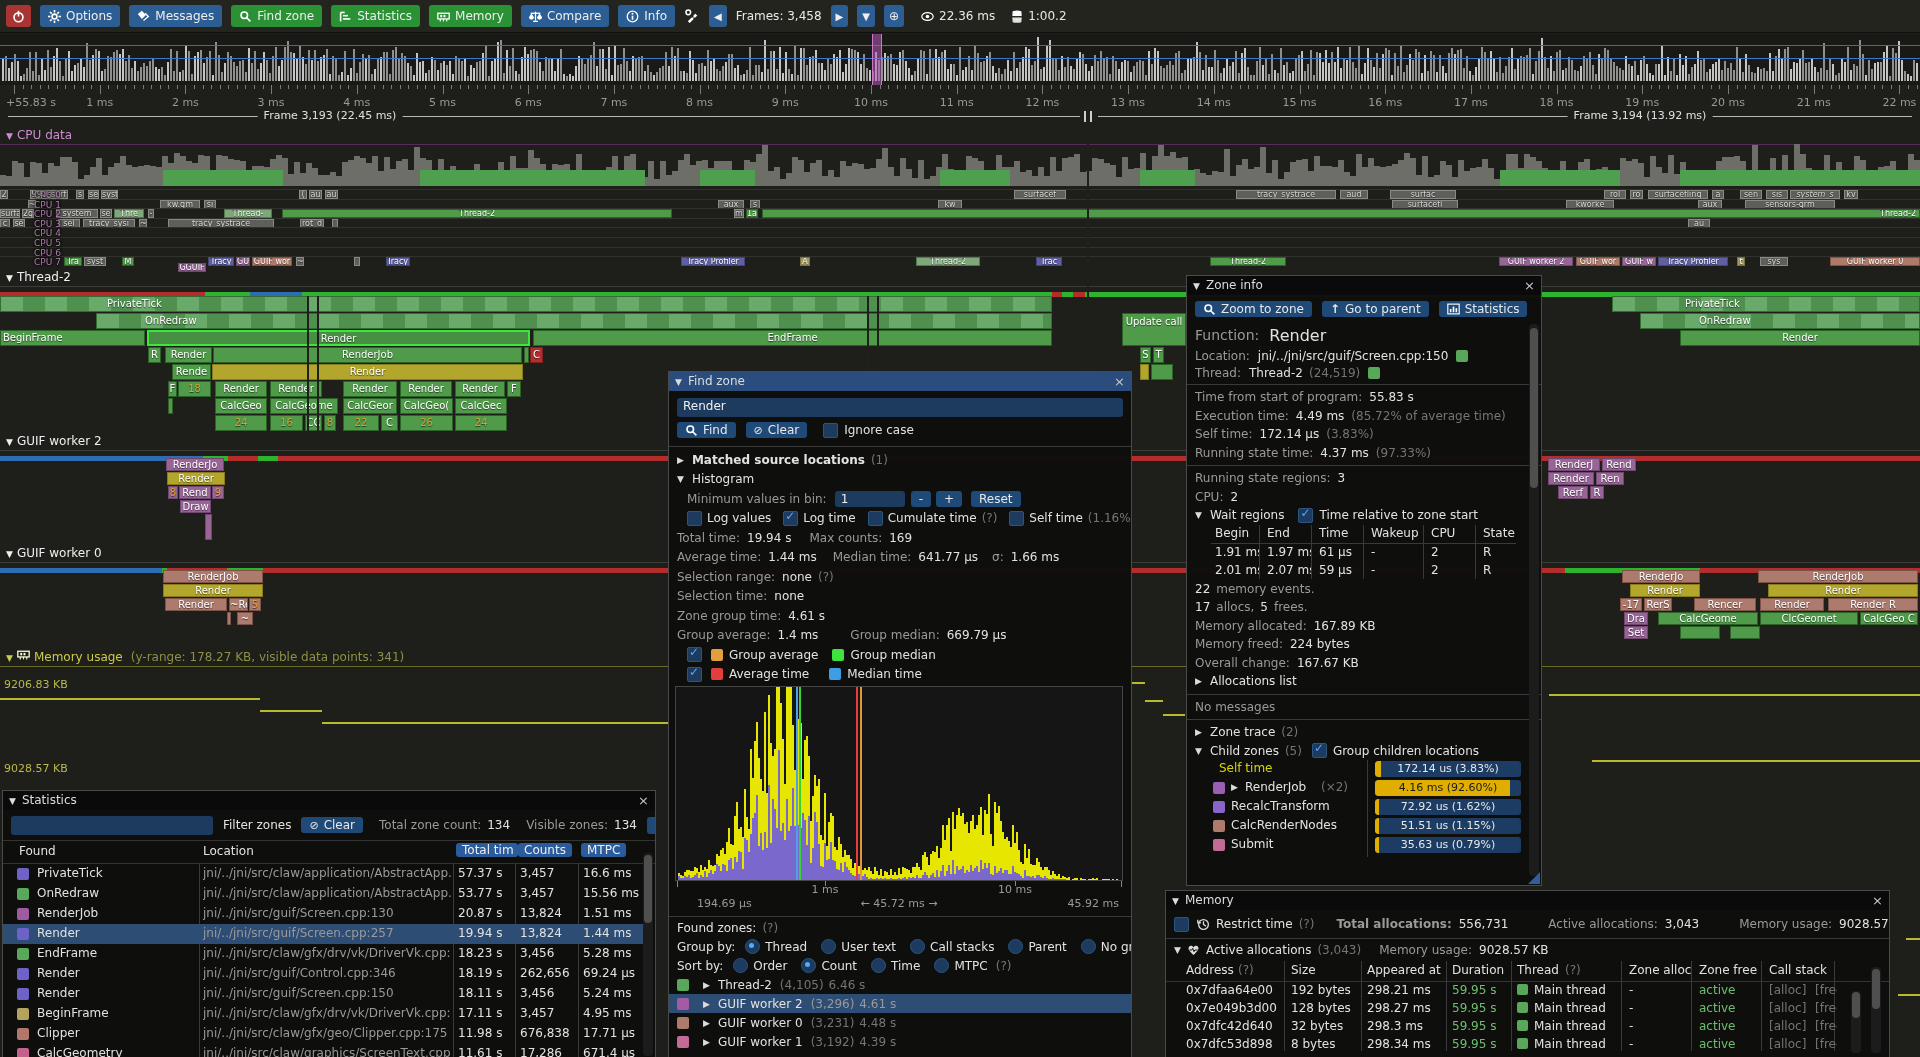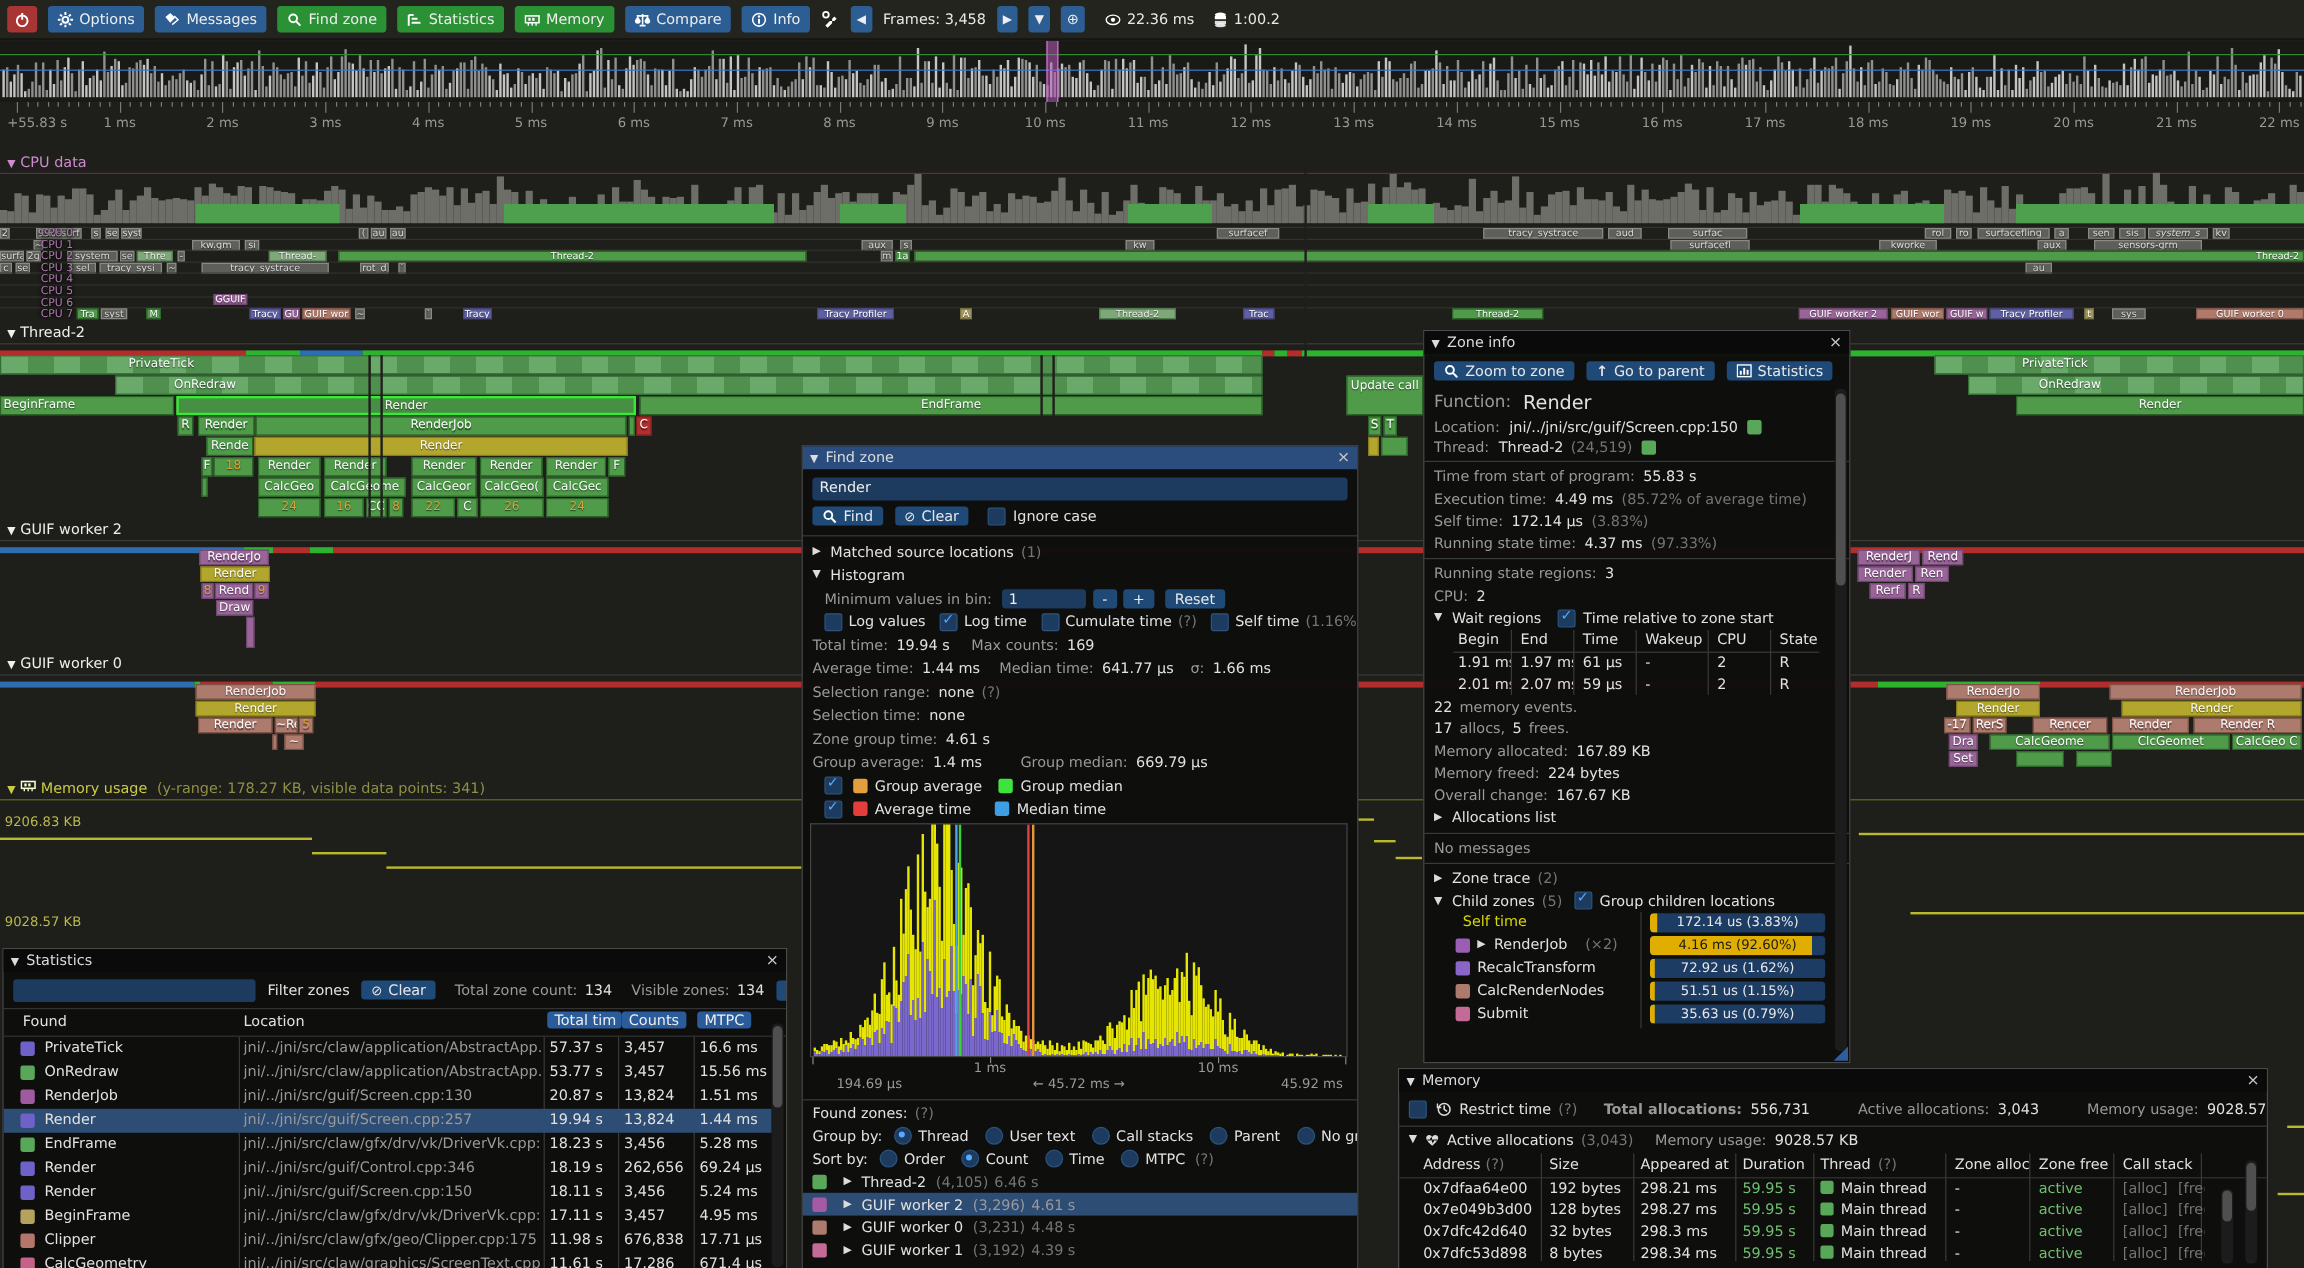--- a/index.html
+++ b/index.html
@@ -1091,20 +1091,28 @@
       <div class="tlabel" style="left: 1213.8px;">14 ms</div>
       <div class="tlabel" style="left: 1299.5px;">15 ms</div>
       <div class="tlabel" style="left: 1385.2px;">16 ms</div>
       <div class="tlabel" style="left: 1470.9px;">17 ms</div>
       <div class="tlabel" style="left: 1556.6px;">18 ms</div>
       <div class="tlabel" style="left: 1642.3px;">19 ms</div>
       <div class="tlabel" style="left: 1728px;">20 ms</div>
       <div class="tlabel" style="left: 1813.7px;">21 ms</div>
       <div class="tlabel" style="left: 1899.4px;">22 ms</div>
     </div>
+  <div id="framebar">
+      <div class="fline" style="left: 8px; width: 1072px;"></div>
+      <div class="fline" style="left: 1098px; width: 814px;"></div>
+      <div class="fdiv" style="left: 1084px;"></div>
+      <div class="fdiv" style="left: 1090px;"></div>
+      <div class="ftext" style="left: 330px;">Frame 3,193 (22.45 ms)</div>
+      <div class="ftext" style="left: 1640px;">Frame 3,194 (13.92 ms)</div>
+    </div>
   <div id="timeline">
       <div class="shead" style="left: 6px; top: 128px; color: rgb(207, 139, 207);"><span class="tri">▼</span><span>CPU data</span></div>
       <div class="sline" style="left: 0px; top: 144px; width: 1920px; background: rgb(90, 42, 90);"></div>
       <div style="position: absolute; left: 0px; top: 175px; width: 6px; height: 11px; background: rgb(110, 110, 104);"></div>
       <div style="position: absolute; left: 6px; top: 176px; width: 6px; height: 10px; background: rgb(110, 110, 104);"></div>
       <div style="position: absolute; left: 12px; top: 161px; width: 6px; height: 25px; background: rgb(110, 110, 104);"></div>
       <div style="position: absolute; left: 18px; top: 163px; width: 6px; height: 23px; background: rgb(110, 110, 104);"></div>
       <div style="position: absolute; left: 24px; top: 177px; width: 6px; height: 9px; background: rgb(110, 110, 104);"></div>
       <div style="position: absolute; left: 30px; top: 162px; width: 6px; height: 24px; background: rgb(110, 110, 104);"></div>
       <div style="position: absolute; left: 36px; top: 163px; width: 6px; height: 23px; background: rgb(110, 110, 104);"></div>
@@ -1489,21 +1497,21 @@
       <div class="sline" style="left: 0px; top: 227.4px; width: 1920px; background: rgb(50, 50, 44);"></div>
       <div class="cpulabel" style="left: 34px; top: 228.4px;">CPU 4</div>
       <div class="sline" style="left: 0px; top: 237px; width: 1920px; background: rgb(50, 50, 44);"></div>
       <div class="cpulabel" style="left: 34px; top: 238px;">CPU 5</div>
       <div class="sline" style="left: 0px; top: 246.6px; width: 1920px; background: rgb(50, 50, 44);"></div>
       <div class="cpulabel" style="left: 34px; top: 247.6px;">CPU 6</div>
       <div class="sline" style="left: 0px; top: 256.2px; width: 1920px; background: rgb(50, 50, 44);"></div>
       <div class="zone cz zgreen" style="left: 64px; top: 257.2px; width: 18px;">Tra</div>
       <div class="zone cz zgray" style="left: 84px; top: 257.2px; width: 22px;">syst</div>
       <div class="zone cz zgreen" style="left: 122px; top: 257.2px; width: 12px;">M</div>
-      <div class="zone cz zm" style="left: 178px; top: 245px; width: 28px;">GGUIF</div>
+      <div class="zone cz zm" style="left: 178px; top: 263px; width: 28px;">GGUIF</div>
       <div class="zone cz zind" style="left: 208px; top: 257.2px; width: 26px;">Tracy</div>
       <div class="zone cz zm" style="left: 236px; top: 257.2px; width: 14px;">GUI</div>
       <div class="zone cz zsal" style="left: 252px; top: 257.2px; width: 40px;">GUIF wor</div>
       <div class="zone cz zgray" style="left: 296px; top: 257.2px; width: 8px;">~</div>
       <div class="zone cz zgray" style="left: 354px; top: 257.2px; width: 6px;">`</div>
       <div class="zone cz zind" style="left: 386px; top: 257.2px; width: 24px;">Tracy s</div>
       <div class="zone cz zind" style="left: 681px; top: 257.2px; width: 64px;">Tracy Profiler</div>
       <div class="zone cz ztan" style="left: 800px; top: 257.2px; width: 10px;">A</div>
       <div class="zone cz zgreen2" style="left: 916px; top: 257.2px; width: 64px;">Thread-2</div>
       <div class="zone cz zind" style="left: 1036px; top: 257.2px; width: 26px;">Trac</div>
@@ -1779,21 +1787,21 @@
         <span class="ibtn" style="margin-left: 10px;">
           <span style="font-size:11px">⊘</span>
           <span>Clear</span>
         </span>
         <span class="cb" style="margin-left: 16px;"></span>
         <span class="val" style="margin-left: 6px;">Ignore case</span>
       </div>
       <div style="height: 1px; background: rgb(58, 58, 58); margin: 3px 0px;"></div>
       <div class="ln" style="height: 19.5px;">
         <span style="font-size: 9px; color: rgb(220, 220, 220);">▶</span>
-        <span class="val" style="margin-left: 8px;">Matched source locations</span>
+        <span class="val" style="margin-left: 8px; font-weight: bold;">Matched source locations</span>
         <span class="faint" style="margin-left: 6px;">(1)</span>
       </div>
       <div class="ln" style="height: 19.5px;">
         <span style="font-size: 9px; color: rgb(220, 220, 220);">▼</span>
         <span class="val" style="margin-left: 8px;">Histogram</span>
       </div>
       <div class="ln" style="height: 19.5px;">
         <span class="dim" style="margin-left: 10px;">Minimum values in bin:</span>
         <span class="inputbox" style="width: 58px; margin-left: 8px;">1</span>
         <span class="ibtn" style="margin-left: 6px;">-</span>

